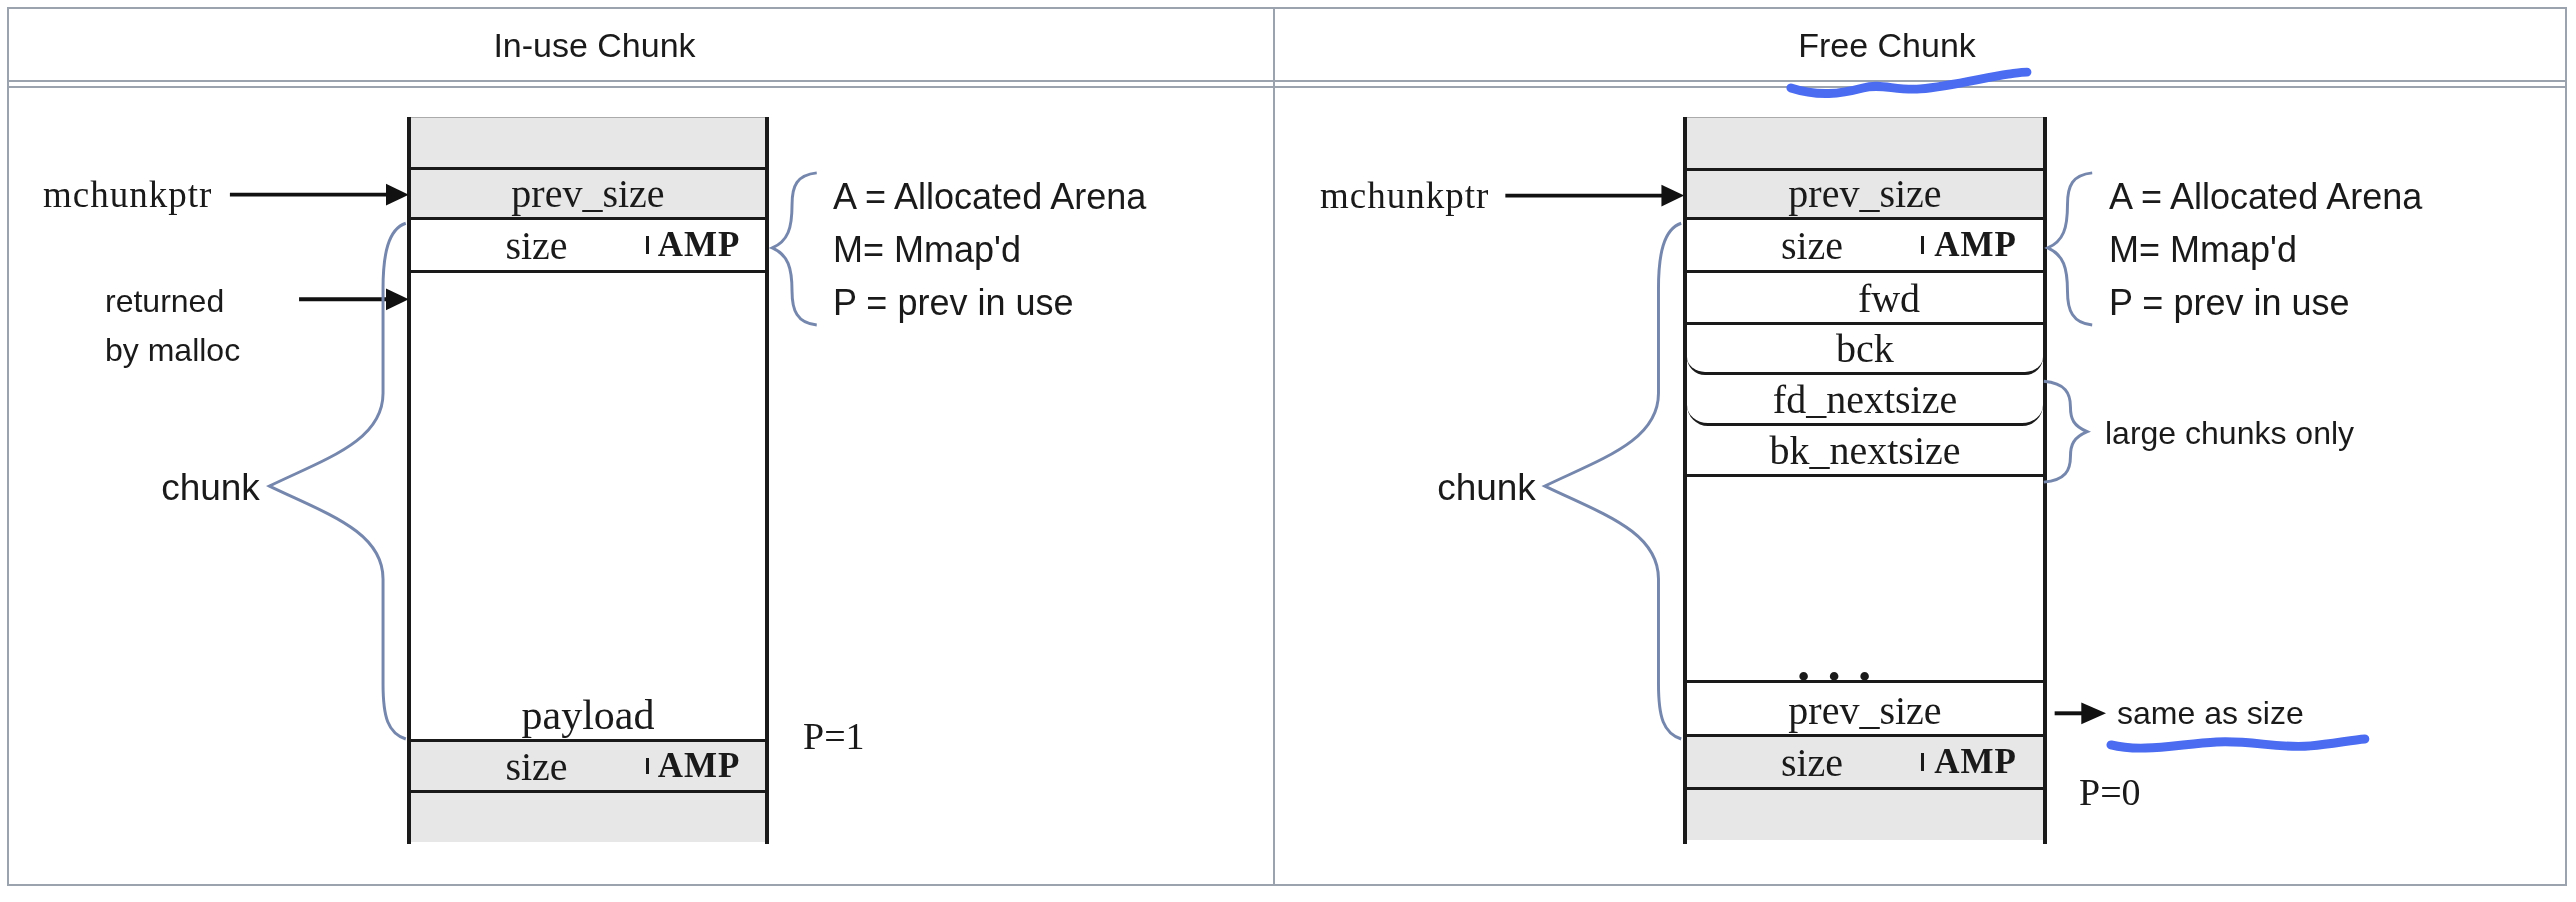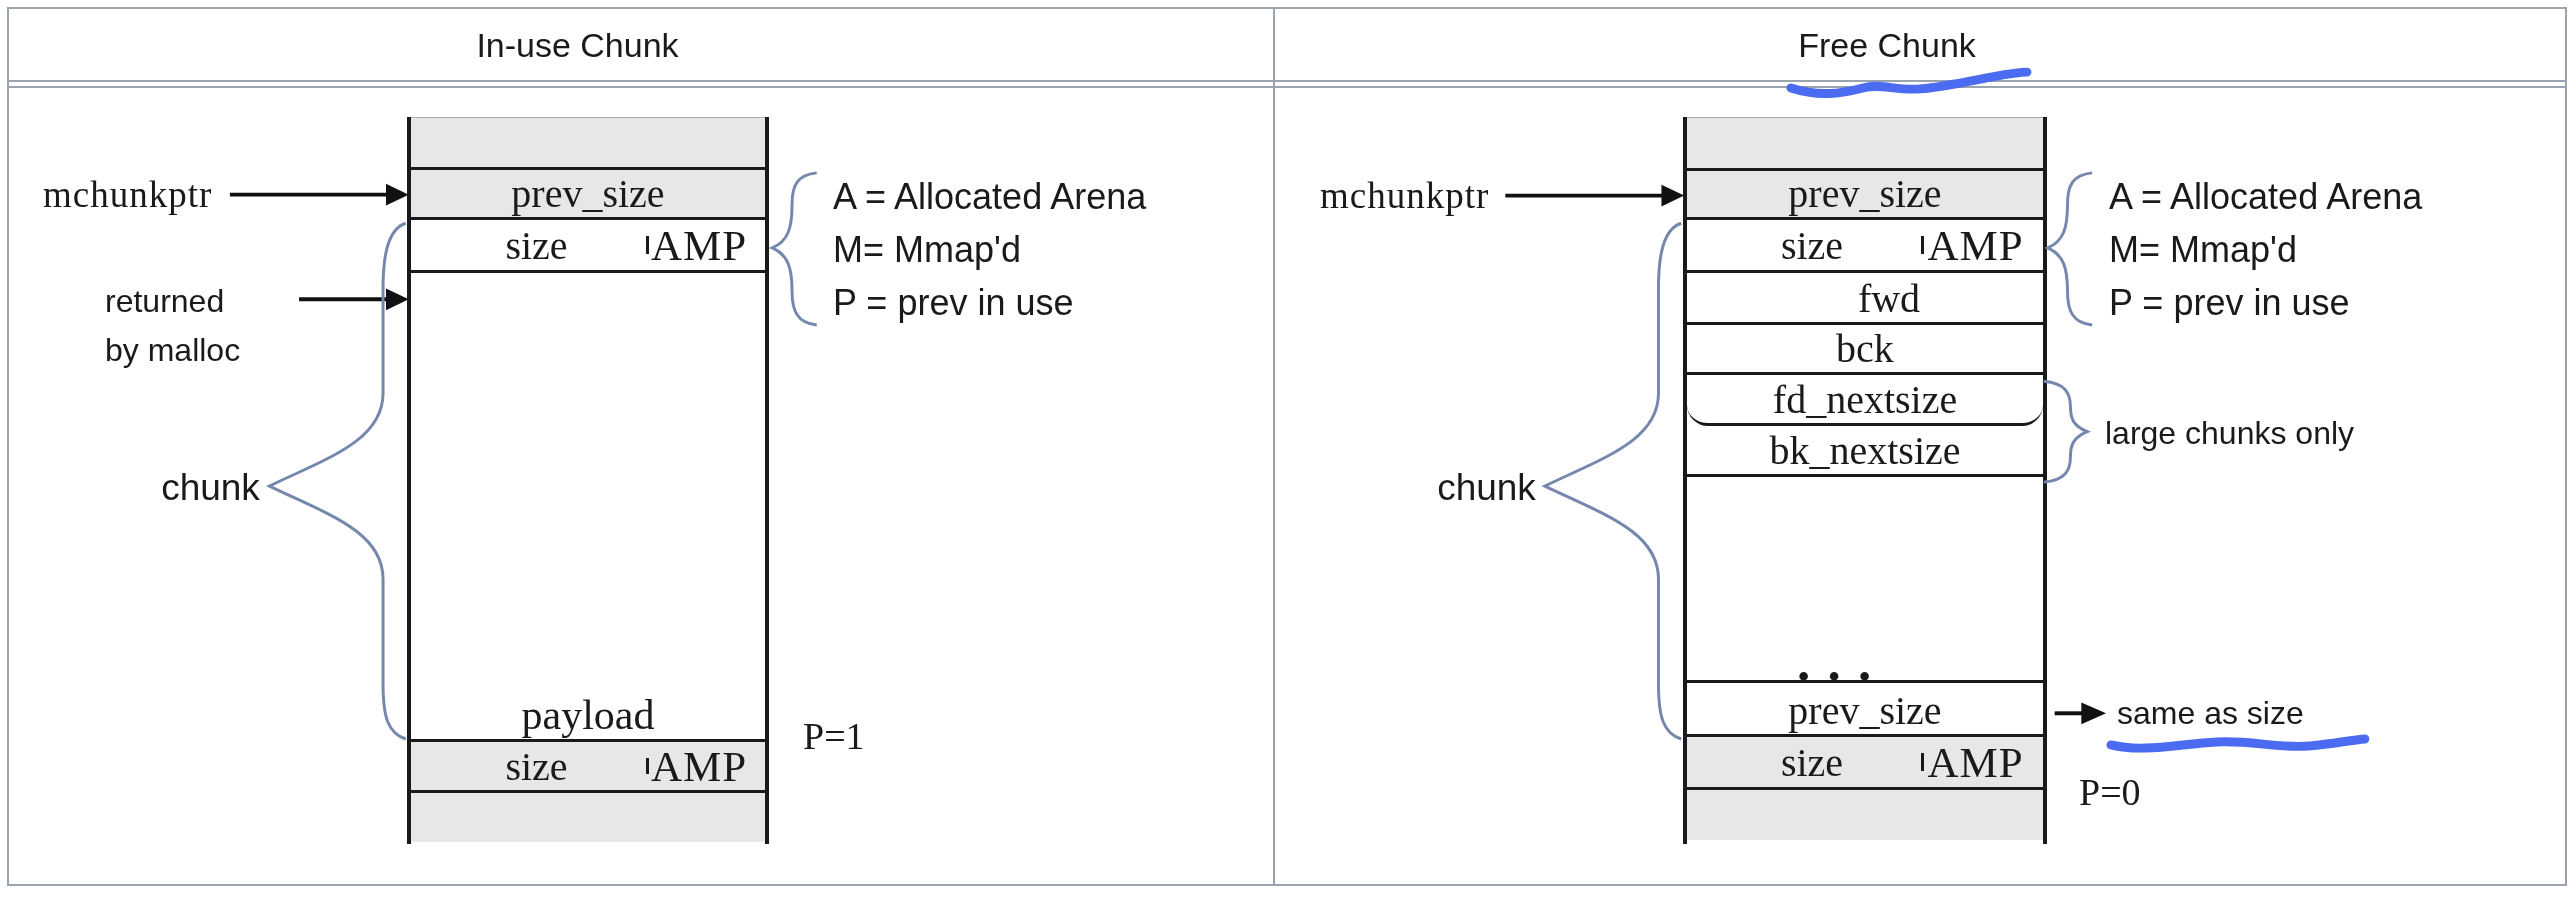--- a/index.html
+++ b/index.html
@@ -19,21 +19,21 @@
   .row{box-sizing:border-box;width:100%;border-bottom:3px solid var(--ink,#1a1a1a);
        display:flex;align-items:flex-end;justify-content:center;
        font-family:"Liberation Serif",serif;font-size:40px;}
   .row.gray{background:var(--cellgray,#e7e7e7);}
   .row.white{background:#ffffff;}
   .row.ghost-top{border-top:1px solid #ababab;}
   .row.ghost-bottom{border-bottom:none;}
   .split{padding:16px;justify-content:stretch;}
   .split .sizepart{flex:1;display:flex;align-items:center;justify-content:center;height:100%;}
   .split .amppart{width:103px;border-left:3px solid var(--ink,#1a1a1a);box-sizing:border-box;height:100%;
-                  display:flex;align-items:center;justify-content:center;font-size:43px;letter-spacing:1px;}
+                  display:flex;align-items:center;justify-content:center;font-size:35px;letter-spacing:1px;font-weight:bold;}
   #col-right .split .amppart{width:106px;}
   .dotsrow{font-weight:bold;font-size:53px;letter-spacing:2px;}
   .dotsrow span{transform:translate(-30px,12px);display:inline-block;}
   
   .serif-label{font-family:"Liberation Serif",serif;}
   .pointer-label{font-size:37px;height:45px;line-height:45px;letter-spacing:1px;}
   .pflag{font-size:38px;height:47px;line-height:47px;}
   .sans-note{font-size:32px;line-height:49px;}
   .legend{font-size:36px;line-height:53px;white-space:nowrap;}
   svg.overlay{position:absolute;left:0;top:0;pointer-events:none;}
@@ -41,21 +41,21 @@
 </head>
 <body>
 
 <div id="canvas" style="--ink: #1a1a1a; --cellgray: #e7e7e7; --linegray: #9ba4ae;">
 
   <div id="frame" class="abs"></div>
   <div class="abs hline" style="top:80px;"></div>
   <div class="abs hline" style="top:86px;"></div>
   <div id="vdivider" class="abs"></div>
 
-  <div class="abs panel-title" style="left:7px;width:1141px;">In-use Chunk</div>
+  <div class="abs panel-title" style="left:24px;width:1141px;">In-use Chunk</div>
   <div class="abs panel-title" style="left:1239px;width:1296px;">Free Chunk</div>
 
   <div id="col-left" class="abs memcol">
     <div class="row gray ghost-top" style="height:53px;"></div>
     <div class="row gray" style="height:50px;">
       <span>prev_size</span>
     </div>
     <div class="row white split" style="height:53px;">
       <span class="sizepart">size</span>
       <span class="amppart">AMP</span>
@@ -75,21 +75,21 @@
     <div class="row gray" style="height:49px;">
       <span>prev_size</span>
     </div>
     <div class="row white split" style="height:53px;">
       <span class="sizepart">size</span>
       <span class="amppart">AMP</span>
     </div>
     <div class="row white" style="height:52px;padding-left:48px;">
       <span>fwd</span>
     </div>
-    <div class="row white" style="height:50px;">
+    <div class="row white" style="height:50px;border-radius:18px;">
       <span>bck</span>
     </div>
     <div class="row white" style="height:51px;border-radius:21px;">
       <span>fd_nextsize</span>
     </div>
     <div class="row white" style="height:51px;">
       <span>bk_nextsize</span>
     </div>
     <div class="row white dotsrow" style="height:206px;">
       <span>. . .</span>

